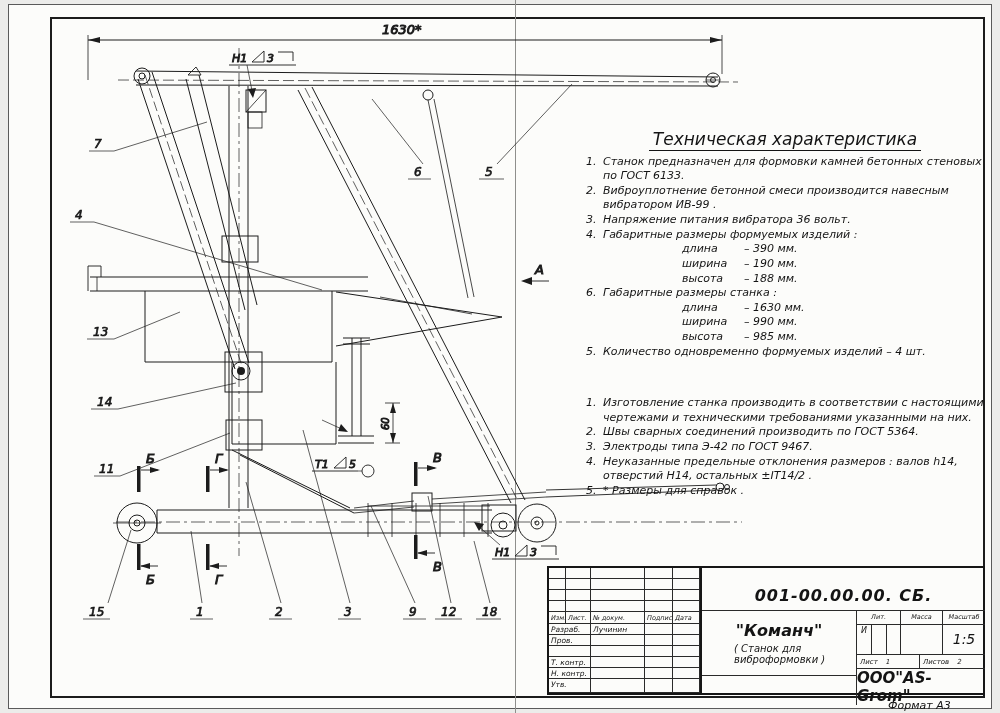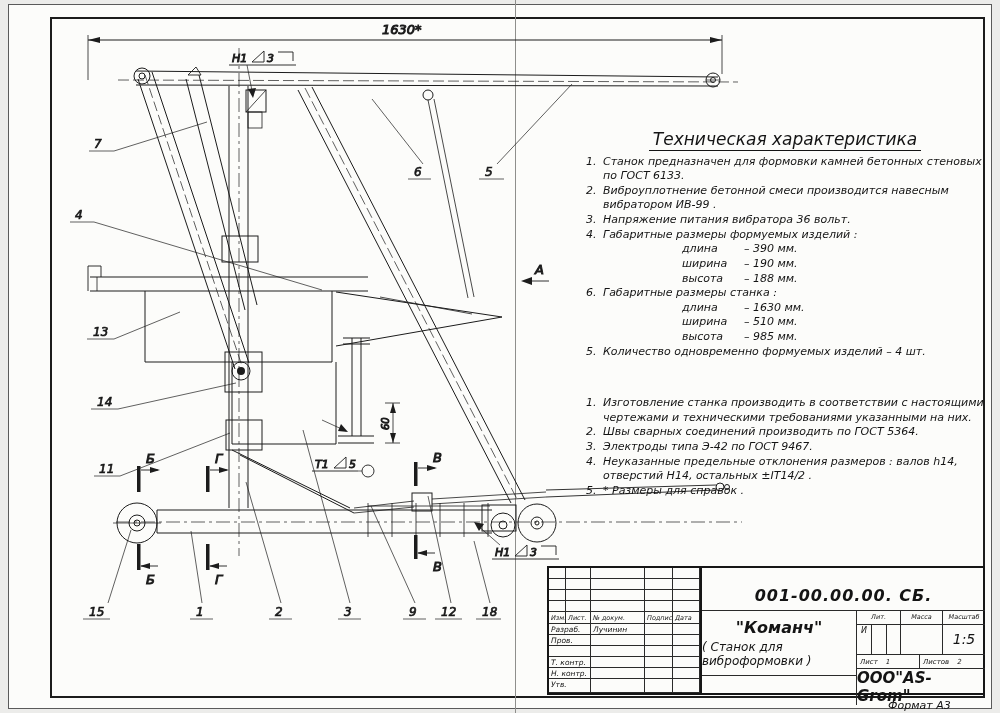--- a/index.html
+++ b/index.html
@@ -64,21 +64,21 @@
   .tb-hdr .lbl { line-height:12px; }
 
   .tb-right { position:absolute; left:153px; top:12px; width:283px; height:125px; }
   .tb-docnum { position:absolute; left:0; top:0; width:283px; height:31px;
                border-bottom:1px solid #2a2a2a; display:flex; align-items:center;
                justify-content:center; font-size:16px; font-weight:bold; letter-spacing:1px; }
   .tb-name { position:absolute; left:0; top:31px; width:155px; height:65px;
              border-right:1px solid #2a2a2a; border-bottom:1px solid #2a2a2a;
              display:flex; flex-direction:column; align-items:center; justify-content:center; }
   .tb-name .nm  { font-size:16px; font-weight:bold; }
-  .tb-name .sub { font-size:12px; margin-top:3px; }
+  .tb-name .sub { font-size:10px; margin-top:3px;margin-left:32px; }
   .tb-empty { position:absolute; left:0; top:96px; width:155px; height:29px;
               border-right:1px solid #2a2a2a; }
   .tb-lmm { position:absolute; left:155px; top:31px; width:128px; height:13px;
             display:grid; grid-template-columns:44px 42px 1fr; font-size:6.5px;
             text-align:center; }
   .tb-lmm div { border-right:1px solid #2a2a2a; border-bottom:1px solid #2a2a2a; line-height:13px; }
   .tb-lmm div:last-child { border-right:none; }
   .tb-vals { position:absolute; left:155px; top:44px; width:128px; height:31px;
              display:grid; grid-template-columns:15px 15px 14px 42px 1fr; }
   .tb-vals div { border-right:1px solid #2a2a2a; border-bottom:1px solid #2a2a2a; }
@@ -375,21 +375,21 @@
     <span class="no">6.</span>
     <span class="txt">Габаритные размеры станка :</span>
   </div>
   <div class="t-dims">
     <div class="t-dim">
         <span class="dn">длина</span>
         <span>–  1630 мм.</span>
       </div>
     <div class="t-dim">
         <span class="dn">ширина</span>
-        <span>–  510 мм.</span>
+        <span>–  990 мм.</span>
       </div>
     <div class="t-dim">
         <span class="dn">высота</span>
         <span>–  985 мм.</span>
       </div>
   </div>
   <div class="t-item">
     <span class="no">5.</span>
     <span class="txt">Количество одновременно формуемых изделий – 4 шт.</span>
   </div>

